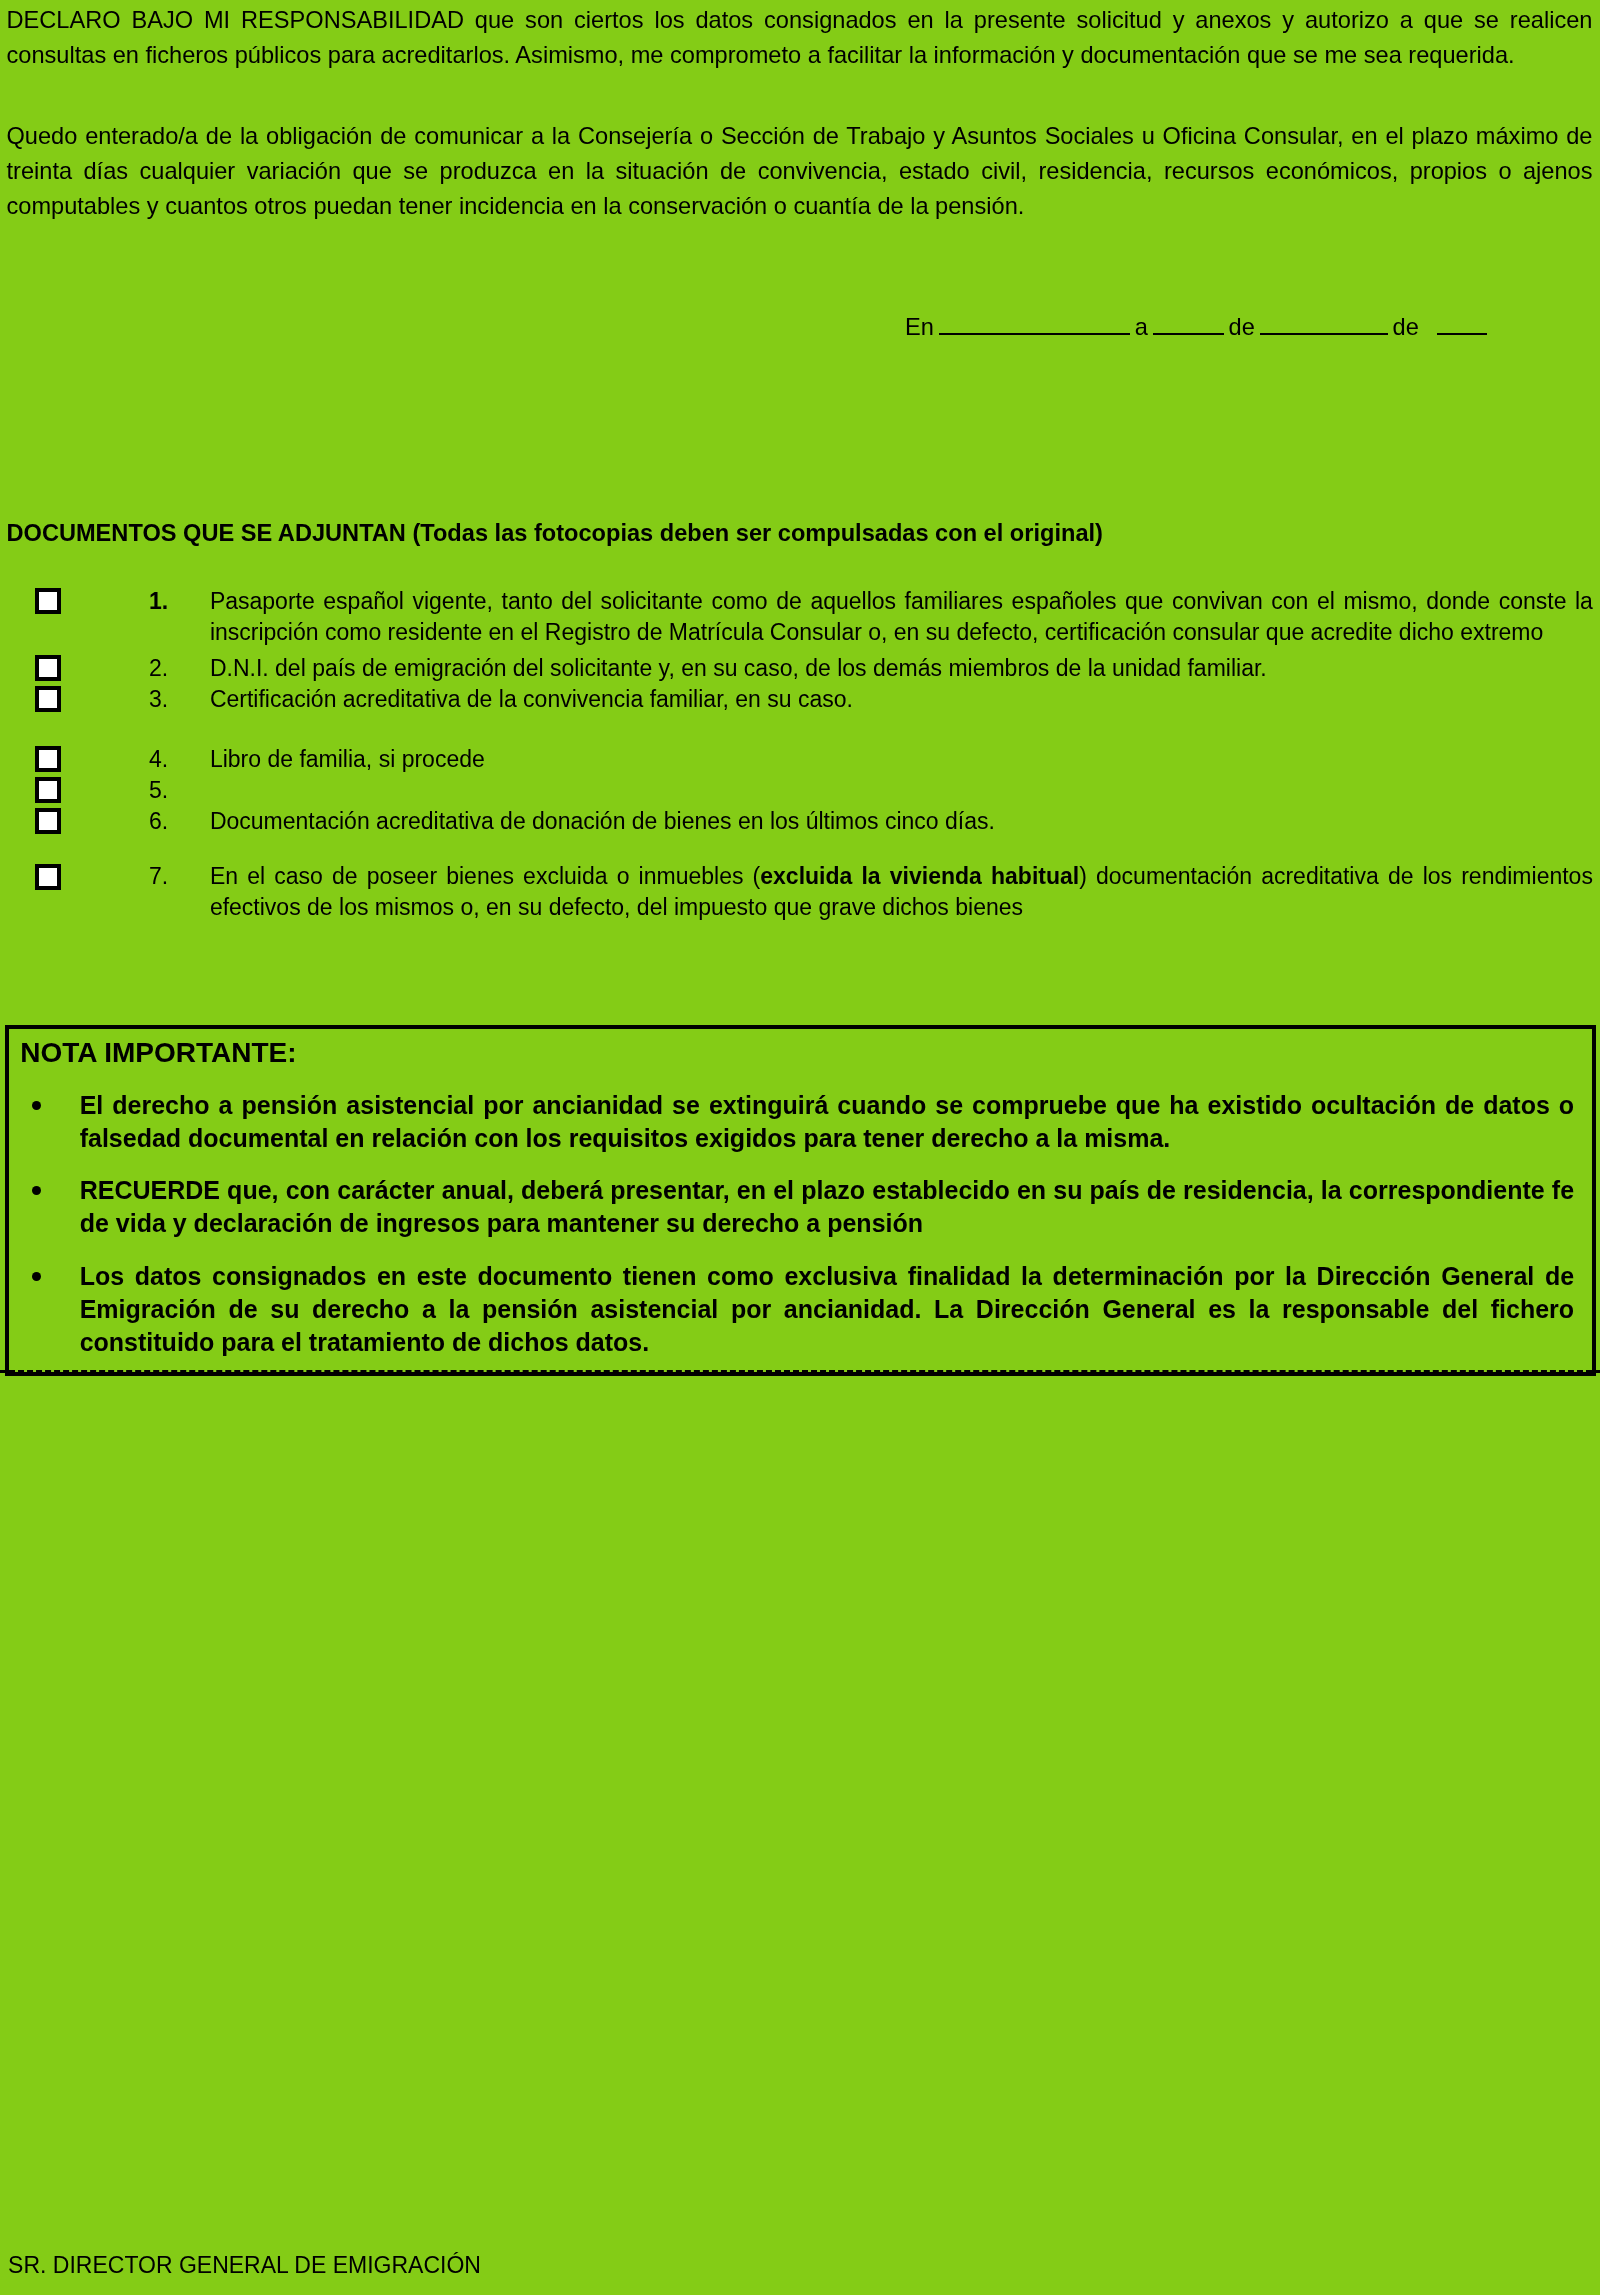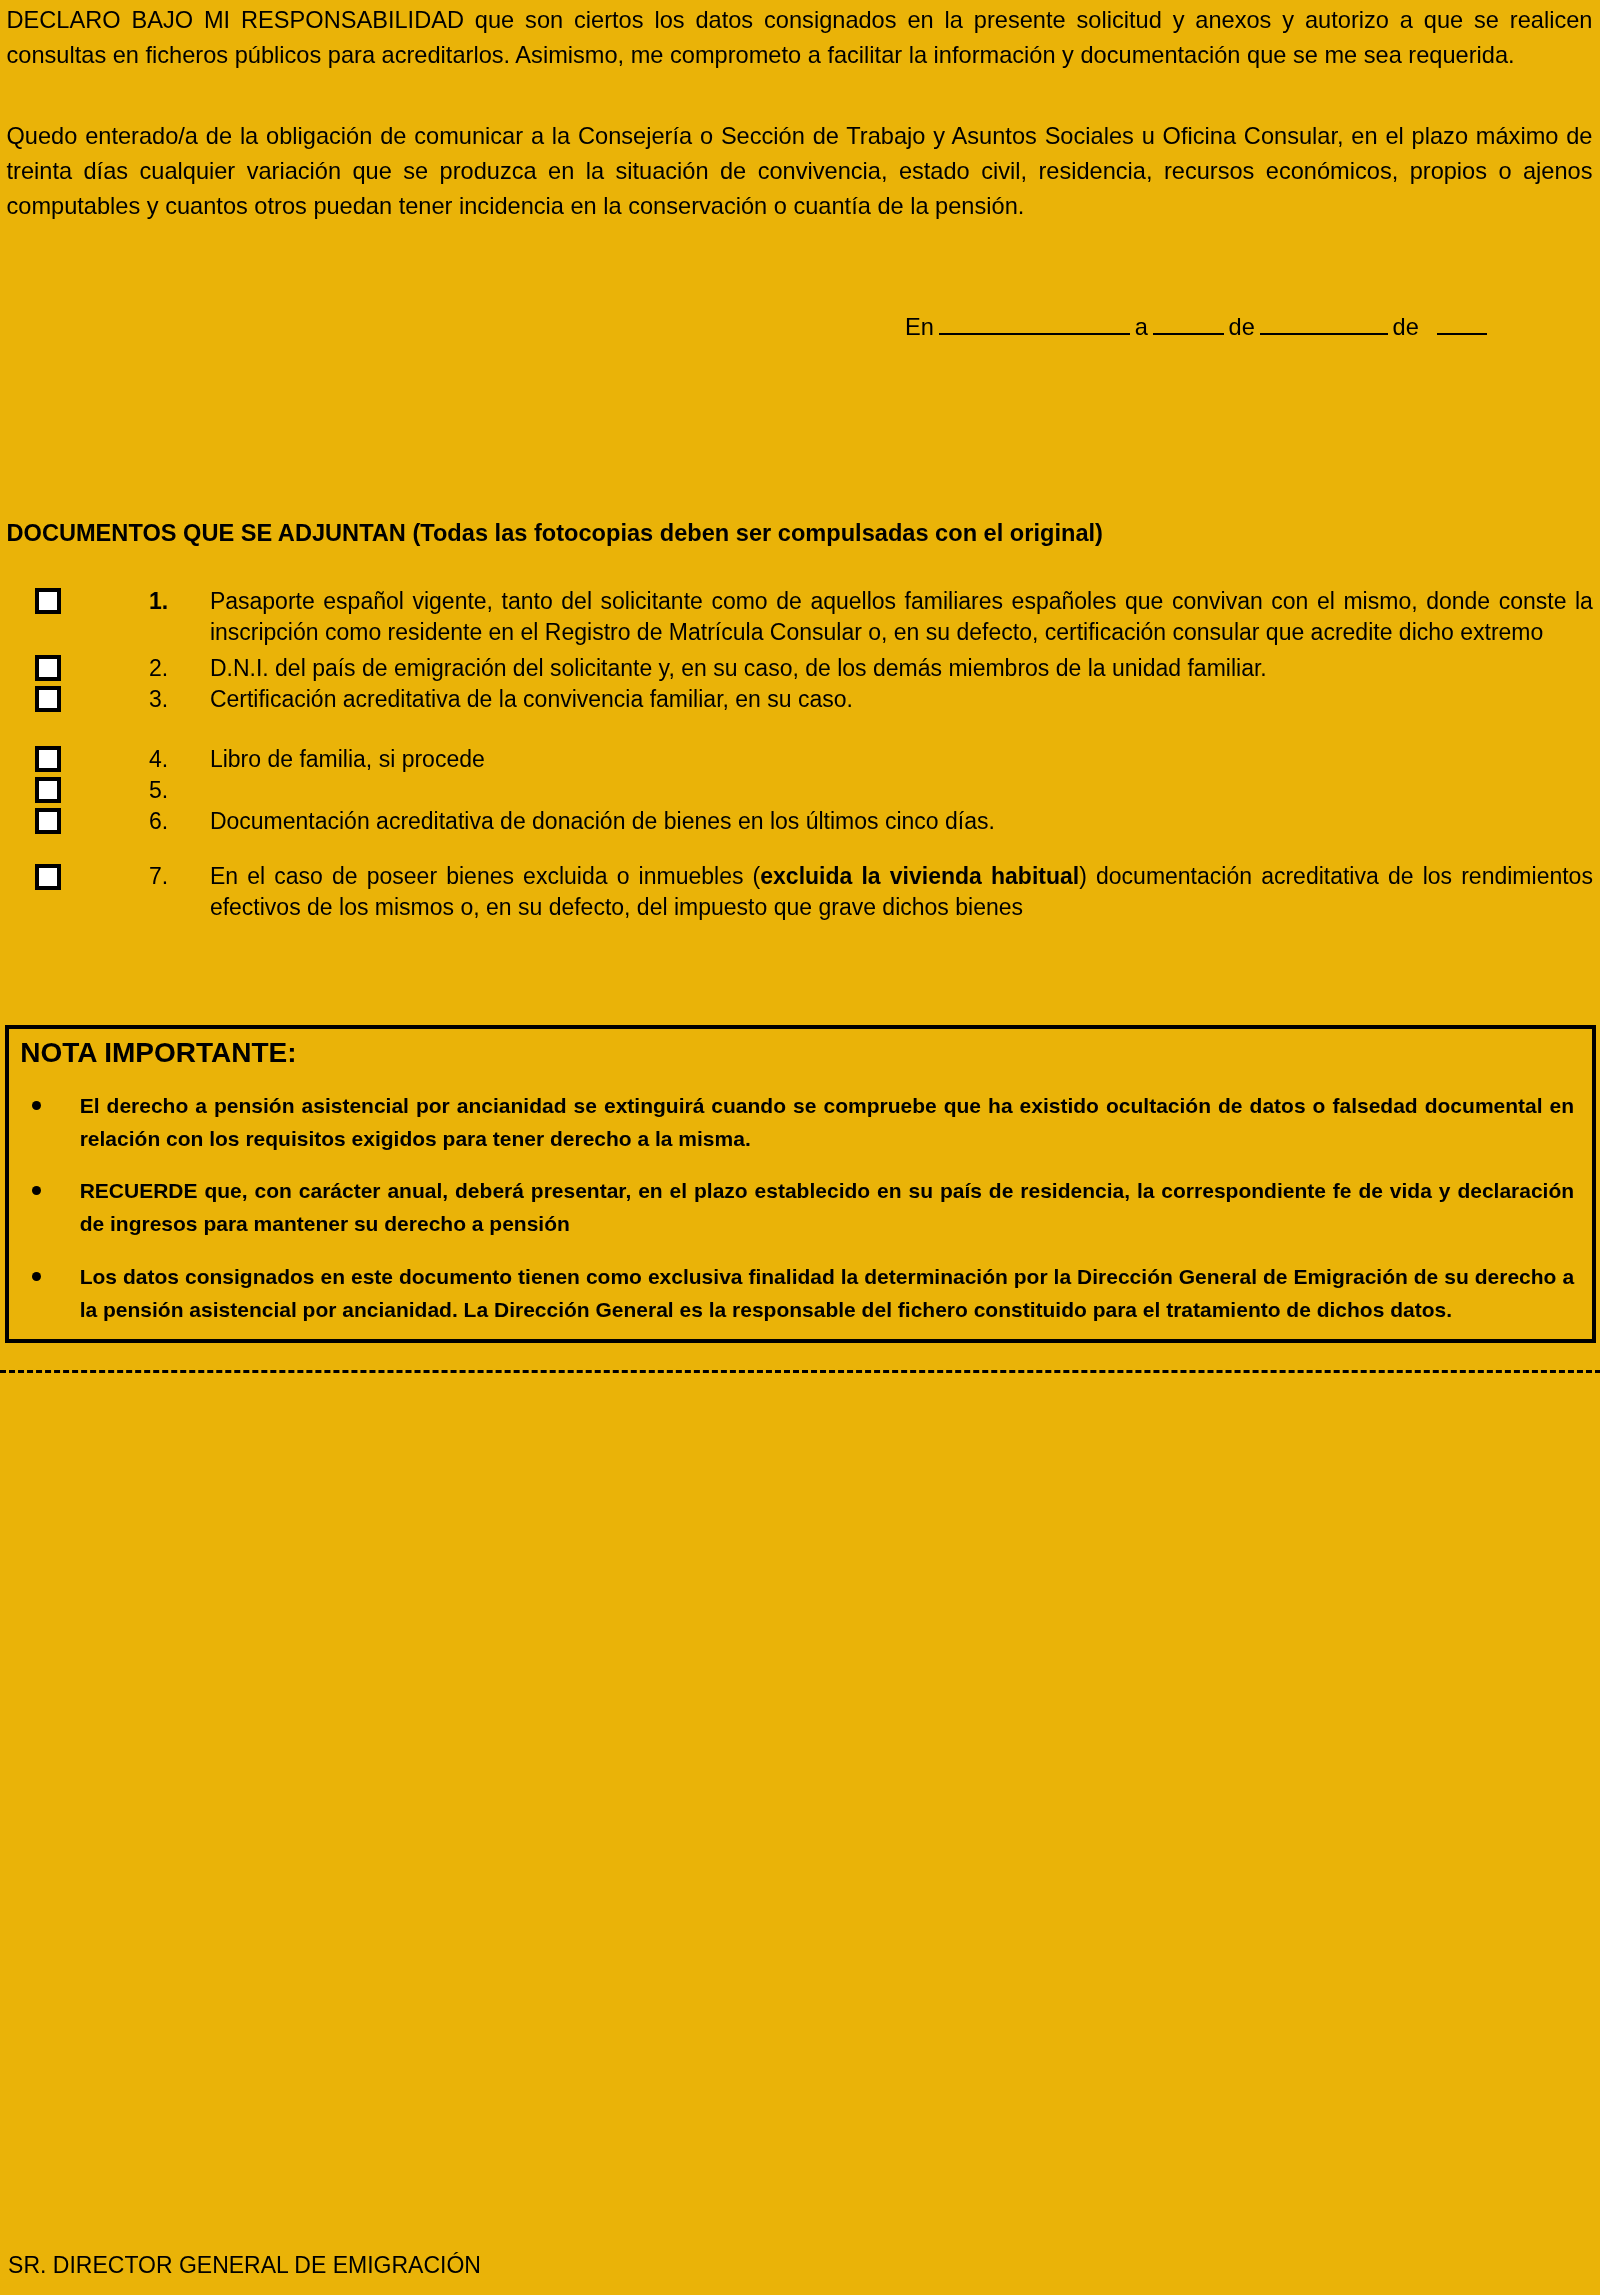--- a/index.html
+++ b/index.html
@@ -1,20 +1,20 @@
 <!DOCTYPE html>
 <html style="font-size:13px"><head>
 <meta charset="utf-8">
 <style>
   html,body { margin:0; padding:0; background:#ffffff; }
   .page {
     position:relative;
     width:1601px;
     height:2295px;
-    background:#eab308;
+    background:#84cc16;
     color:#000000;
     font-family:"Liberation Sans", sans-serif;
     overflow:hidden;
   }
 
   
   .para {
     position:absolute;
     left:6.5px;
     width:1586px;
@@ -77,21 +77,21 @@
     width:1591px;
     box-sizing:border-box;
     border:4.1px solid #000;
     padding:8.1px 14.6px 13px 11.4px;
   }
   .nota-title { font-size:28px; font-weight:bold; }
   .nota-bullet {
     display:flex;
     align-items:flex-start;
     margin-top:19.5px;
-    font-size:21px;
+    font-size:25px;
     font-weight:bold;
     line-height:33px;
   }
   .bullet-dot {
     flex:none;
     width:9px; height:9px;
     background:#000;
     border-radius:50%;
     margin:12.2px 0 0 11.4px;
   }

